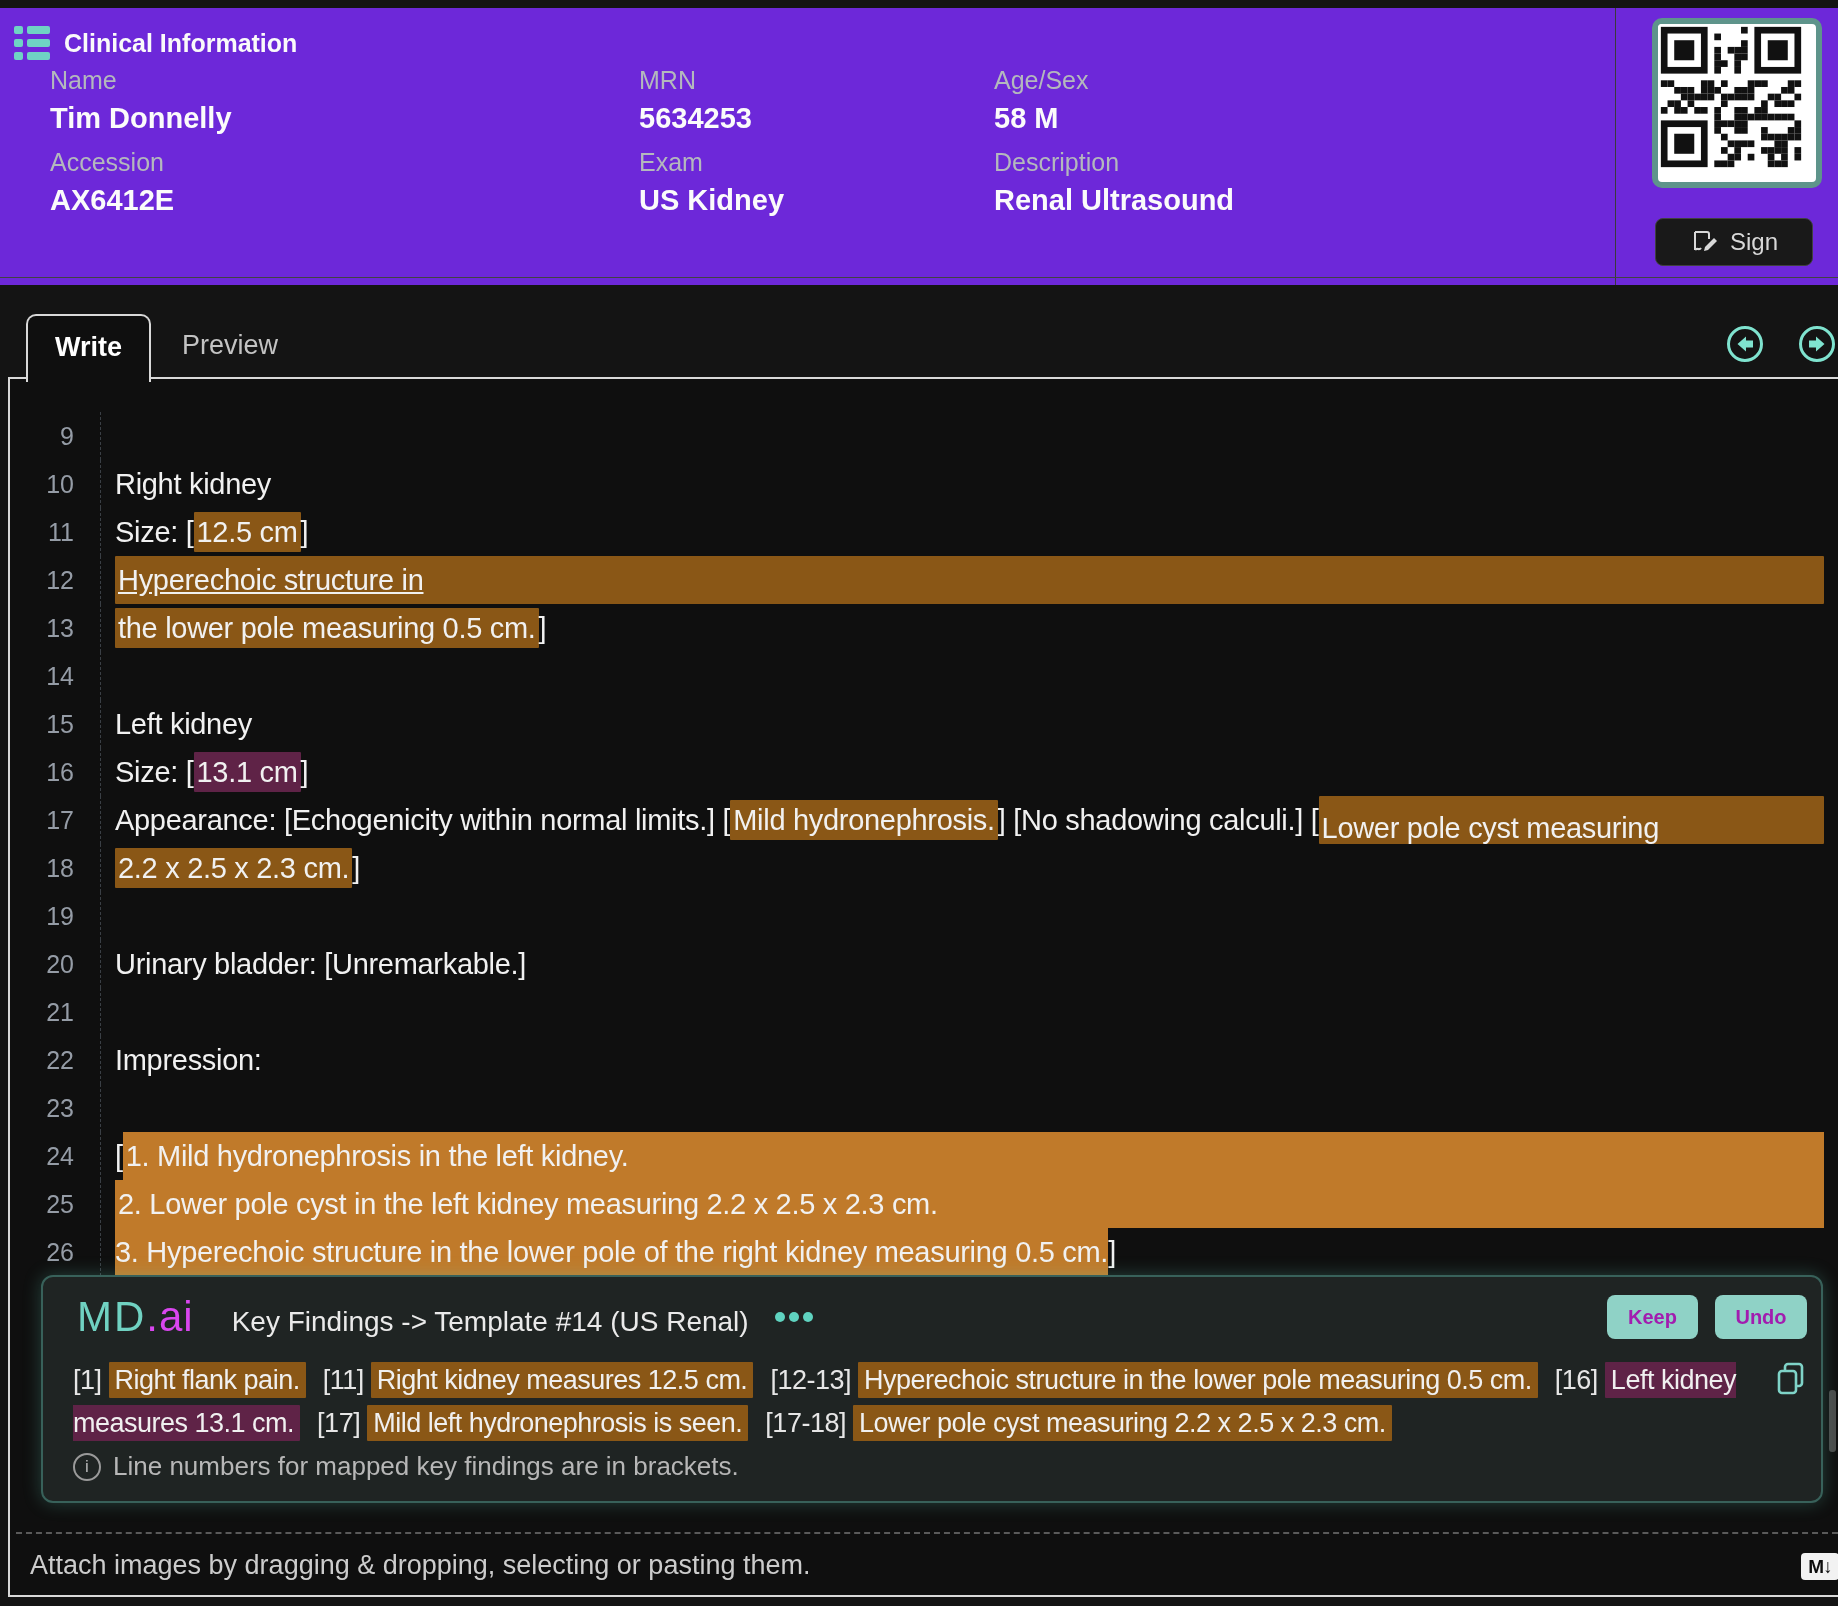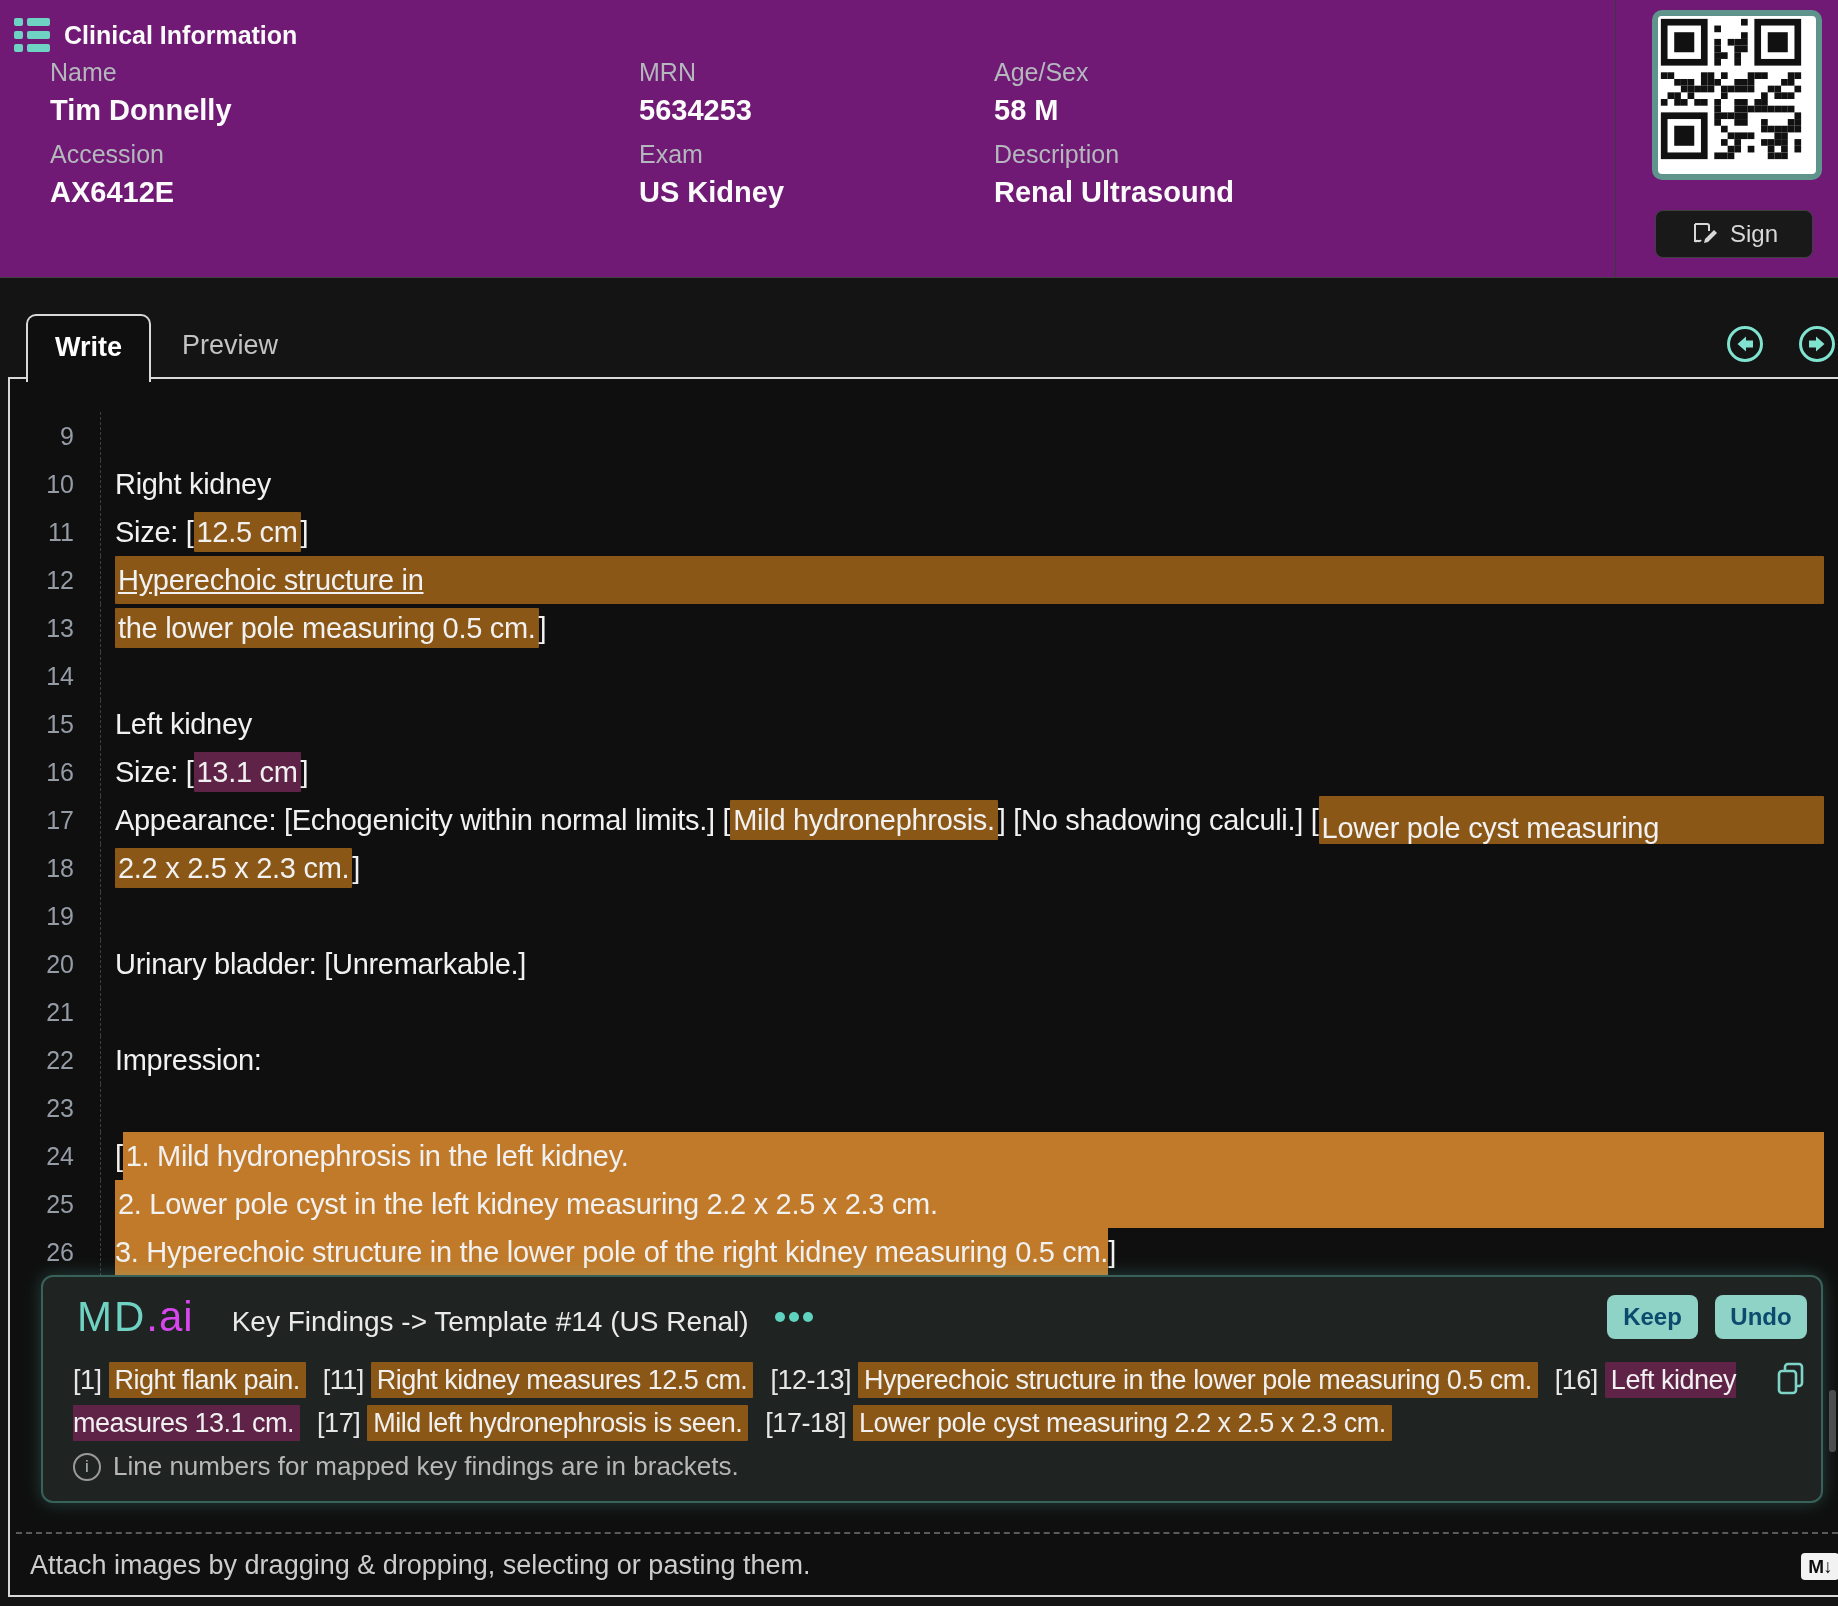--- a/index.html
+++ b/index.html
@@ -1,20 +1,20 @@
 <!DOCTYPE html>
 <html><head>
 <meta charset="utf-8">
 <style>
   html,body{margin:0;padding:0;background:#141414;}
   body{position:relative;width:1838px;height:1606px;overflow:hidden;
        font-family:"Liberation Sans",sans-serif;color:#f1f1f1;}
 
   
-  .hdr{position:absolute;left:0;top:0;width:1838px;height:277px;background:#701a75;}
+  .hdr{position:absolute;left:0;top:8px;width:1838px;height:277px;background:#6d28d9;}
   .hdr-divider{position:absolute;left:0;top:277px;width:1838px;height:1px;background:#424242;}
   .hdr-vline{position:absolute;left:1615px;top:0;width:1px;height:277px;background:#3a3a3a;}
   .title-row{position:absolute;left:14px;top:16px;display:flex;align-items:center;gap:14px;}
   .list-icon{width:36px;height:34px;display:flex;flex-direction:column;justify-content:space-between;padding:2px 0;}
   .list-icon .r{display:flex;gap:4px;height:8px;}
   .list-icon .sq{width:9px;height:8px;background:#6fd3c4;border-radius:2px;}
   .list-icon .bar{width:23px;height:8px;background:#6fd3c4;border-radius:2px;}
   .page-title{font-size:25px;font-weight:bold;color:#fafafa;}
   .field{position:absolute;margin-left:41px;}
   .flabel{font-size:25px;color:#b4b8bd;margin-bottom:7px;}
@@ -52,21 +52,21 @@
   .ai-panel{position:absolute;left:41px;top:1275px;width:1782px;height:228px;box-sizing:border-box;
             background:#1f2423;border:2px solid #38615a;border-radius:12px;z-index:4;
             box-shadow:0 0 18px rgba(104,219,196,.25);}
   .ai-head{position:absolute;left:34px;top:16px;display:flex;align-items:baseline;}
   .logo-md{font-size:42px;color:#70d2c2;letter-spacing:2px;}
   .logo-ai{font-size:42px;color:#d946ef;letter-spacing:1px;}
   .ai-title{font-size:28px;color:#eaeaea;margin-left:38px;}
   .dots{margin-left:26px;display:flex;gap:4px;align-self:center;cursor:pointer;}
   .dots i{width:10px;height:10px;border-radius:50%;background:#5fd3c0;}
   .ai-btn{position:absolute;top:18px;height:44px;border:none;border-radius:8px;background:#8fd2c6;
-          color:#0c4a6e;font-weight:bold;font-size:24px;font-family:inherit;cursor:pointer;}
+          color:#a21caf;font-weight:bold;font-size:20px;font-family:inherit;cursor:pointer;}
   .btn-keep{right:123px;width:91px;}
   .btn-undo{right:14px;width:92px;}
   .findings{position:absolute;left:30px;top:82px;width:1700px;font-size:27px;letter-spacing:-0.5px;
             line-height:43px;color:#f0f0f0;}
   .fmark{color:#e6e6e6;margin-right:7px;}
   .fh{padding:3px 6px;border-radius:1px;margin-right:10px;align-self:auto;line-height:inherit;}
   .ai-info{position:absolute;left:30px;top:174px;display:flex;align-items:center;gap:12px;
            font-size:26px;color:#b7b7b7;}
   .info-i{width:24px;height:24px;border:2px solid #9a9a9a;border-radius:50%;font-size:17px;line-height:24px;
           text-align:center;color:#b7b7b7;flex:0 0 auto;}

